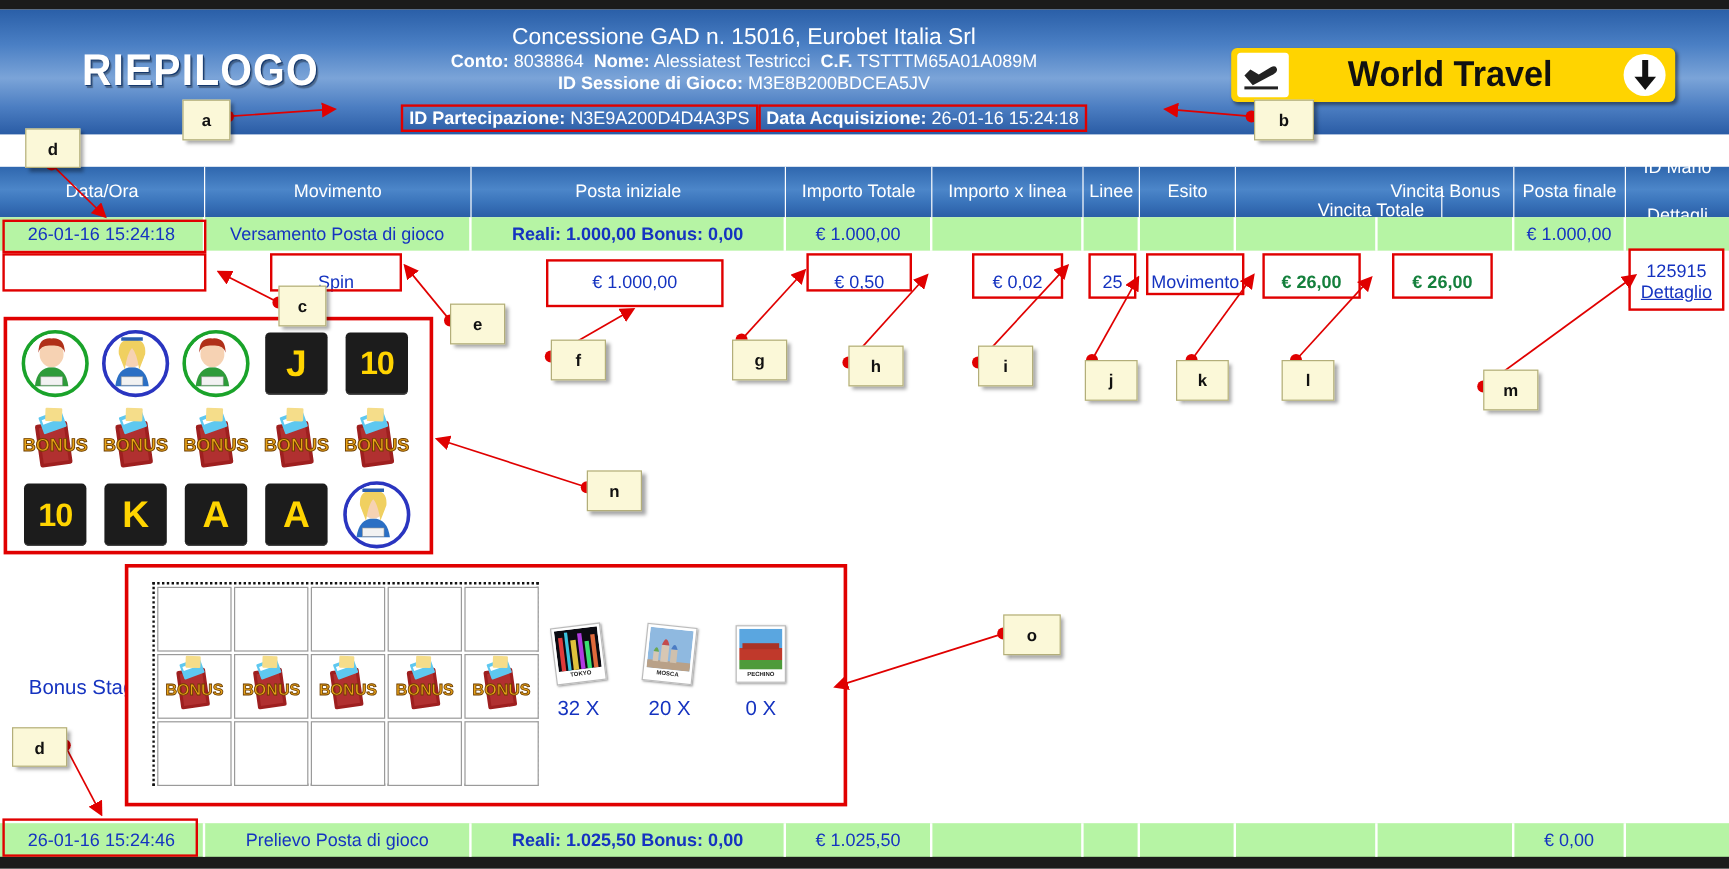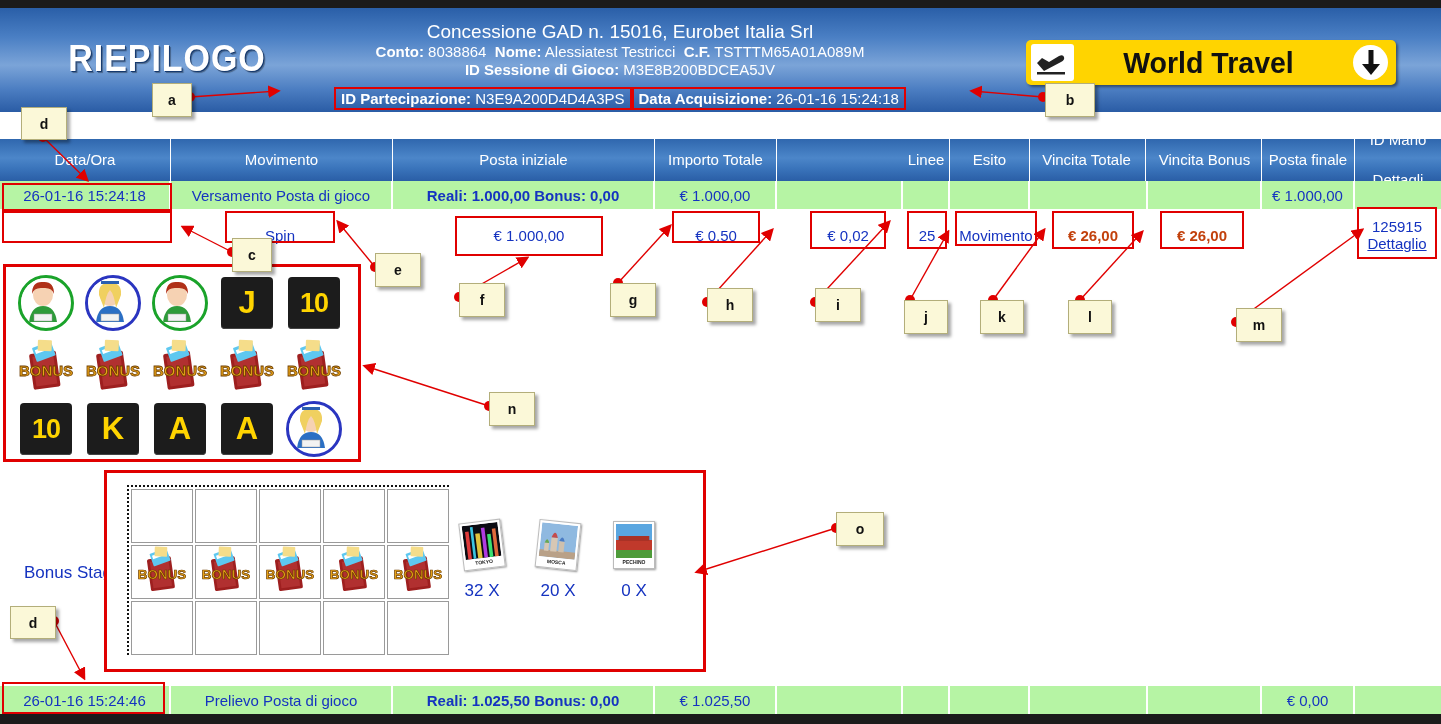--- a/index.html
+++ b/index.html
@@ -42,21 +42,21 @@
         display:flex;align-items:center;justify-content:center;text-align:center;}
   .hrow{height:42px;background:linear-gradient(to bottom,#2f67ae 0%,#4c86c9 45%,#3a74bb 70%,#2a5ea6 100%);}
   .hrow .cell{color:#fff;font-size:15px;border-right:1px solid #ffffff;line-height:1.05;}
   .hrow .cell:last-child{border-right:none;gap:24px;}
   .grow{height:28px;background:#b6f4a4;}
   .grow .cell{color:#1533c0;font-size:15px;border-right:2px solid #ffffff;}
   .grow .cell.b{font-weight:bold;}
   .grow .cell:last-child{border-right:none;}
   .wrow{height:52px;background:#ffffff;}
   .wrow .cell{color:#1533c0;font-size:15px;}
-  .wrow .cell.green{color:#c2410c;font-weight:bold;}
+  .wrow .cell.green{color:#15803d;font-weight:bold;}
   .dettlink{color:#1533c0;text-decoration:underline;display:block;font-size:15px;}
   .dettid{color:#1533c0;display:block;font-size:15px;}
 
   
   #reelbox{position:absolute;left:3px;top:264px;width:352px;height:192px;border:3px solid #e00000;background:#fff;}
   .reelgrid{position:absolute;left:8px;top:6px;display:grid;grid-template-columns:repeat(5,64px);
             grid-template-rows:repeat(3,60px);gap:3px;}
   .sym{width:64px;height:60px;position:relative;display:flex;align-items:center;justify-content:center;}
   .tile{width:52px;height:52px;background:#1c1c1c;border-radius:4px;display:flex;align-items:center;
         justify-content:center;color:#FFD400;font-weight:bold;font-size:31px;
@@ -146,23 +146,24 @@
     </div>
   </div>
 
   <div id="table">
 
     <div class="trow hrow">
       <div class="cell" style="left:0;width:171px;">Data/Ora</div>
       <div class="cell" style="left:171px;width:222px;">Movimento</div>
       <div class="cell" style="left:393px;width:262px;">Posta iniziale</div>
       <div class="cell" style="left:655px;width:122px;">Importo Totale</div>
+      <div class="cell" style="left:777px;width:126px;">Importo x linea</div>
       <div class="cell" style="left:903px;width:47px;">Linee</div>
       <div class="cell" style="left:950px;width:80px;">Esito</div>
-      <div class="cell" style="left:1028px;width:118px;">Vincita Totale</div>
+      <div class="cell" style="left:1084px;width:118px;margin-top:16px;">Vincita Totale</div>
       <div class="cell" style="left:1148px;width:114px;">Vincita Bonus</div>
       <div class="cell" style="left:1262px;width:93px;">Posta finale</div>
       <div class="cell" style="left:1355px;width:86px;flex-direction:column;">
         <span>ID Mano</span>
         <span>Dettagli</span>
       </div>
     </div>
 
     <div class="trow grow">
       <div class="cell" style="left:0;width:171px;">26-01-16 15:24:18</div>

